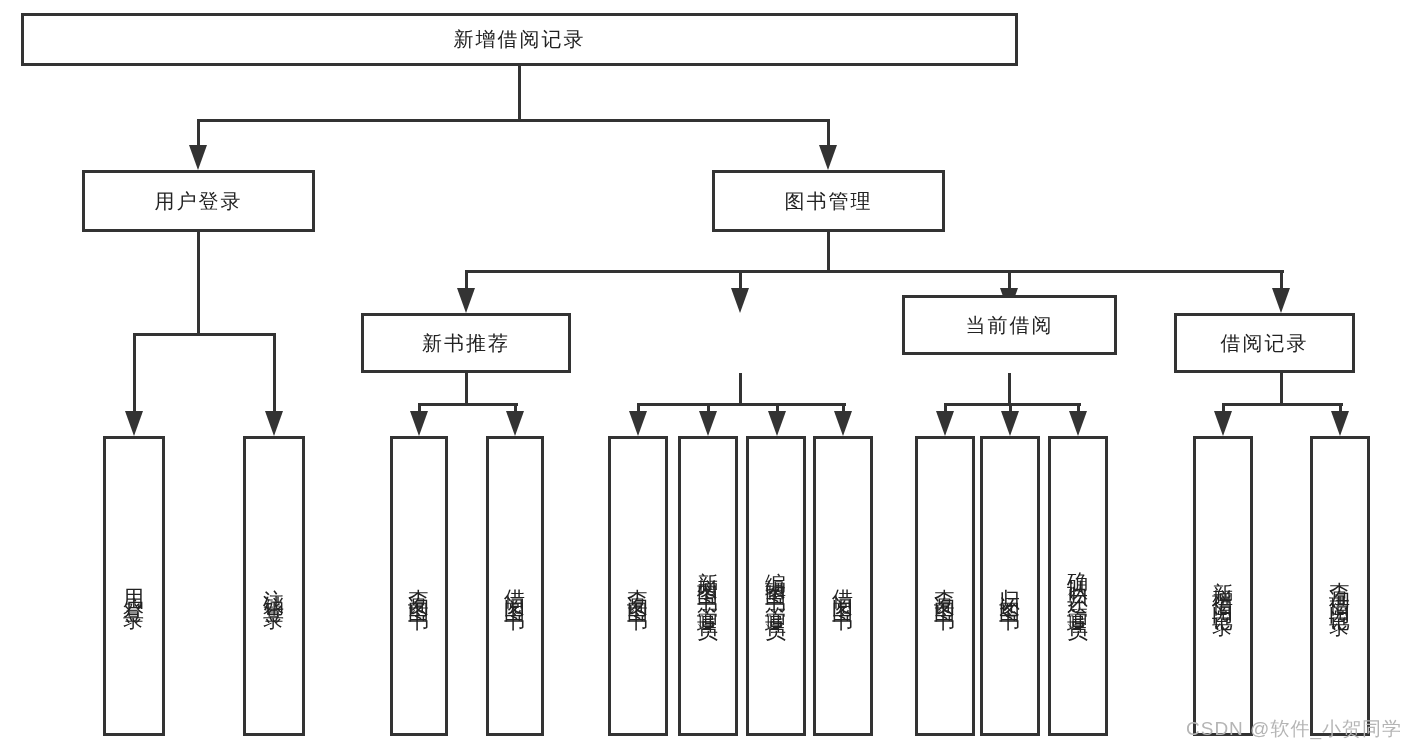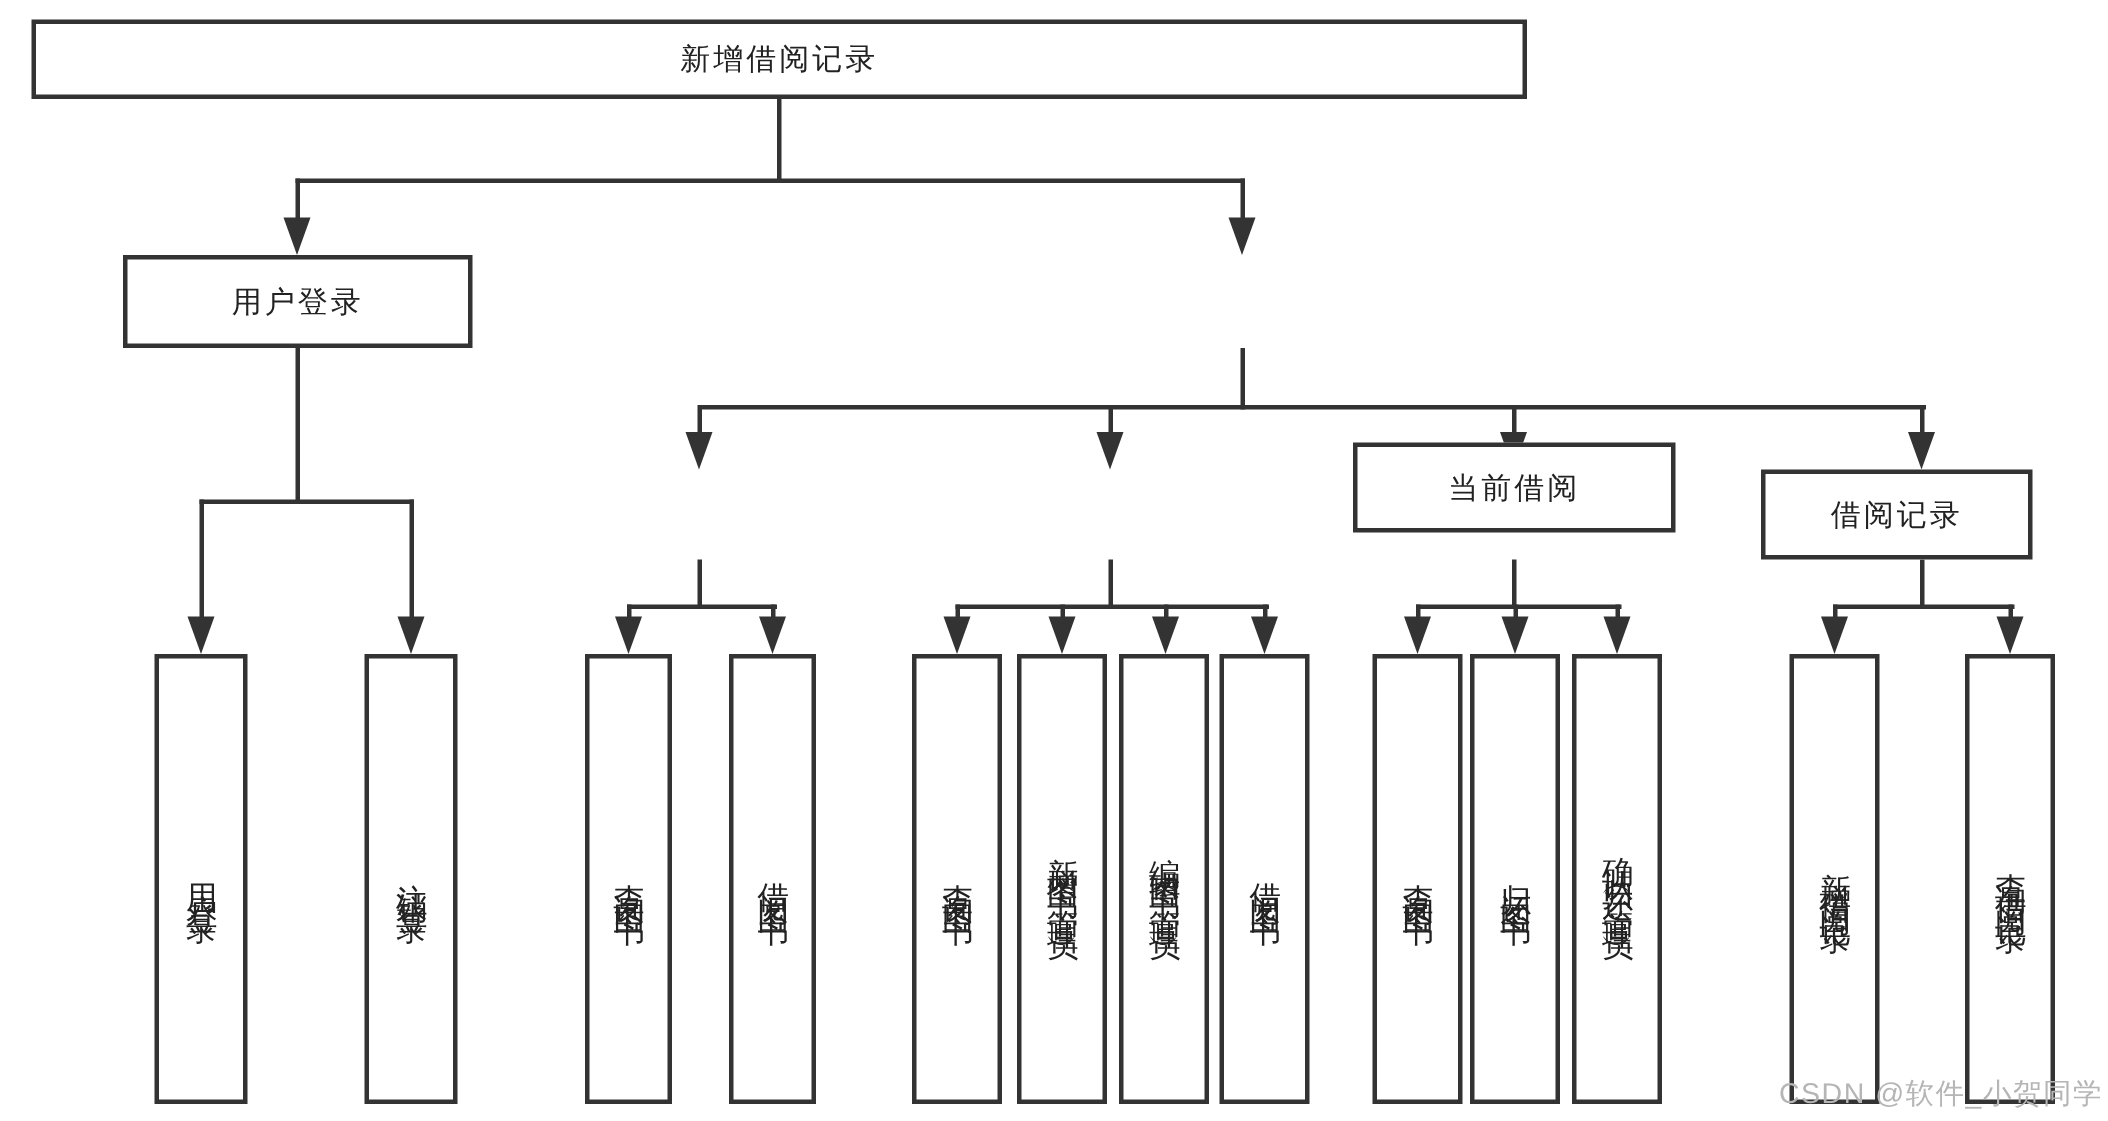--- a/index.html
+++ b/index.html
@@ -59,39 +59,41 @@
   <div class="node" style="left:21px;top:13px;width:997px;height:53px">新增借阅记录</div>
 
   <div class="vline" style="left:518px;top:66px;height:54px"></div>
   <div class="hline" style="left:197px;top:119px;width:633px"></div>
   <div class="vline" style="left:197px;top:119px;height:30px"></div>
   <div class="vline" style="left:827px;top:119px;height:30px"></div>
   <div class="arrow" style="left:189px;top:145px"></div>
   <div class="arrow" style="left:819px;top:145px"></div>
 
   <div class="node" style="left:82px;top:170px;width:233px;height:62px">用户登录</div>
+  <div class="node" style="left:712px;top:170px;width:233px;height:62px">图书管理</div>
 
   <div class="vline" style="left:197px;top:232px;height:104px"></div>
   <div class="hline" style="left:133px;top:333px;width:143px"></div>
   <div class="vline" style="left:133px;top:333px;height:80px"></div>
   <div class="vline" style="left:273px;top:333px;height:80px"></div>
   <div class="arrow" style="left:125px;top:411px"></div>
   <div class="arrow" style="left:265px;top:411px"></div>
 
   <div class="vline" style="left:827px;top:232px;height:41px"></div>
   <div class="hline" style="left:466px;top:270px;width:818px"></div>
   <div class="vline" style="left:465px;top:270px;height:20px"></div>
   <div class="vline" style="left:739px;top:270px;height:20px"></div>
   <div class="vline" style="left:1008px;top:270px;height:20px"></div>
   <div class="vline" style="left:1280px;top:270px;height:20px"></div>
   <div class="arrow" style="left:457px;top:288px"></div>
   <div class="arrow" style="left:731px;top:288px"></div>
   <div class="arrow" style="left:1000px;top:288px"></div>
   <div class="arrow" style="left:1272px;top:288px"></div>
 
+  <div class="node" style="left:361px;top:313px;width:210px;height:60px">新书推荐</div>
   <div class="node" style="left:902px;top:295px;width:215px;height:60px">当前借阅</div>
   <div class="node" style="left:1174px;top:313px;width:181px;height:60px">借阅记录</div>
 
   <div class="vline" style="left:465px;top:373px;height:33px"></div>
   <div class="hline" style="left:418px;top:403px;width:100px"></div>
   <div class="vline" style="left:418px;top:403px;height:12px"></div>
   <div class="vline" style="left:514px;top:403px;height:12px"></div>
   <div class="arrow" style="left:410px;top:411px"></div>
   <div class="arrow" style="left:506px;top:411px"></div>
 

